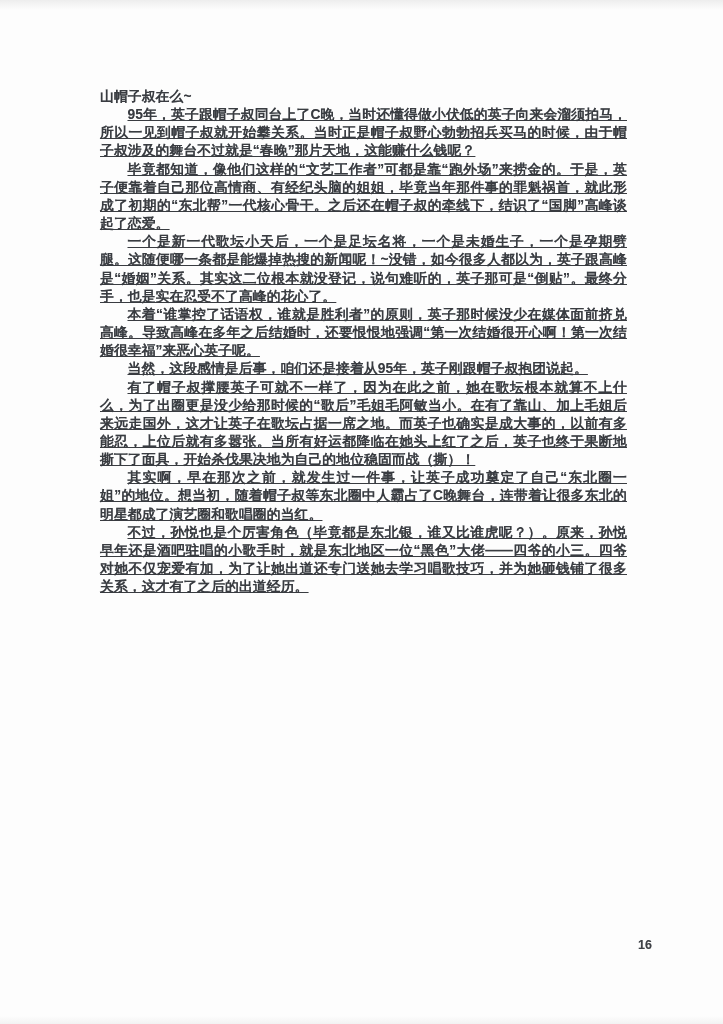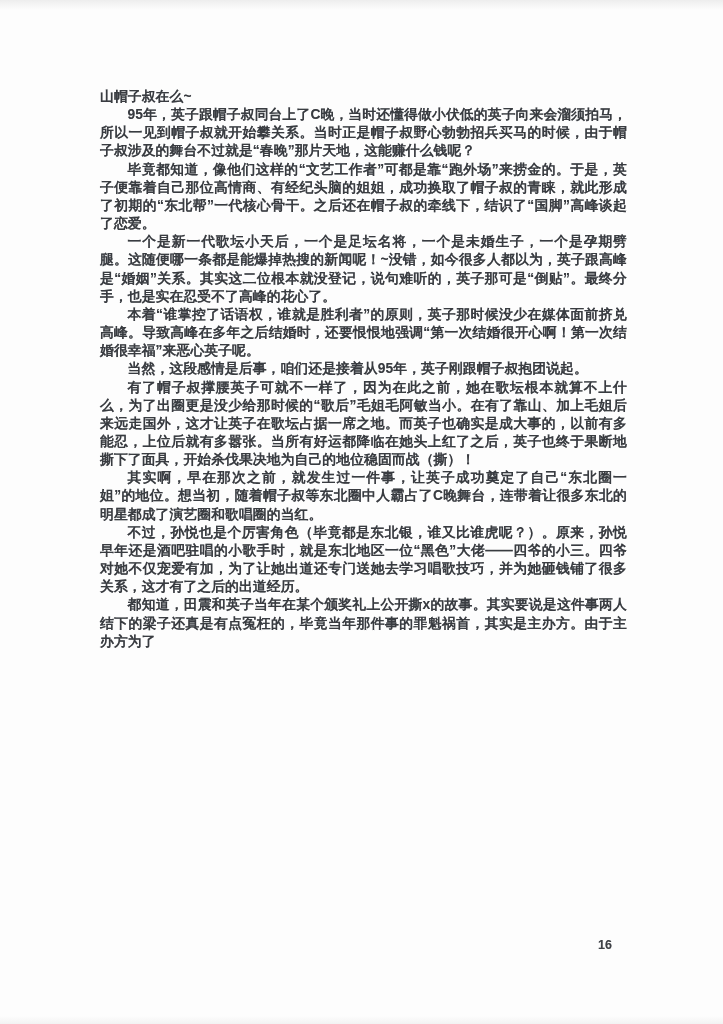--- a/index.html
+++ b/index.html
@@ -48,48 +48,48 @@
     text-align: justify;
     letter-spacing: 0.1px;
     text-shadow: 0 0 0.5px rgba(60,63,68,0.45);
   }
   .text-block p {
     margin: 0;
     padding: 0;
   }
   .text-block p.indent {
     text-indent: 2em;
+    text-decoration: underline;
   }
   .page-number {
     position: absolute;
-    left: 598px;
+    left: 622px;
     top: 938px;
     width: 30px;
     color: #3f4247;
     font-size: 12.5px;
     font-weight: 600;
-    text-align: left;
+    text-align: right;
     text-shadow: 0 0 0.5px rgba(60,63,68,0.4);
   }
 </style>
 </head>
 <body>
 
 <div class="scan-page">
   <div class="scan-edge-top"></div>
 
   <div class="text-block">
     <p>山帽子叔在么~</p>
     <p class="indent">95年，英子跟帽子叔同台上了C晚，当时还懂得做小伏低的英子向来会溜须拍马，所以一见到帽子叔就开始攀关系。当时正是帽子叔野心勃勃招兵买马的时候，由于帽子叔涉及的舞台不过就是“春晚”那片天地，这能赚什么钱呢？</p>
-    <p class="indent">毕竟都知道，像他们这样的“文艺工作者”可都是靠“跑外场”来捞金的。于是，英子便靠着自己那位高情商、有经纪头脑的姐姐，成功换取了帽子叔的青睐，就此形成了初期的“东北帮”一代核心骨干。之后还在帽子叔的牵线下，结识了“国脚”高峰谈起了恋爱。</p>
+    <p class="indent">毕竟都知道，像他们这样的“文艺工作者”可都是靠“跑外场”来捞金的。于是，英子便靠着自己那位高情商、有经纪头脑的姐姐，毕竟当年那件事的罪魁祸首，就此形成了初期的“东北帮”一代核心骨干。之后还在帽子叔的牵线下，结识了“国脚”高峰谈起了恋爱。</p>
     <p class="indent">一个是新一代歌坛小天后，一个是足坛名将，一个是未婚生子，一个是孕期劈腿。这随便哪一条都是能爆掉热搜的新闻呢！~没错，如今很多人都以为，英子跟高峰是“婚姻”关系。其实这二位根本就没登记，说句难听的，英子那可是“倒贴”。最终分手，也是实在忍受不了高峰的花心了。</p>
     <p class="indent">本着“谁掌控了话语权，谁就是胜利者”的原则，英子那时候没少在媒体面前挤兑高峰。导致高峰在多年之后结婚时，还要恨恨地强调“第一次结婚很开心啊！第一次结婚很幸福”来恶心英子呢。</p>
     <p class="indent">当然，这段感情是后事，咱们还是接着从95年，英子刚跟帽子叔抱团说起。</p>
     <p class="indent">有了帽子叔撑腰英子可就不一样了，因为在此之前，她在歌坛根本就算不上什么，为了出圈更是没少给那时候的“歌后”毛姐毛阿敏当小。在有了靠山、加上毛姐后来远走国外，这才让英子在歌坛占据一席之地。而英子也确实是成大事的，以前有多能忍，上位后就有多嚣张。当所有好运都降临在她头上红了之后，英子也终于果断地撕下了面具，开始杀伐果决地为自己的地位稳固而战（撕）！</p>
     <p class="indent">其实啊，早在那次之前，就发生过一件事，让英子成功奠定了自己“东北圈一姐”的地位。想当初，随着帽子叔等东北圈中人霸占了C晚舞台，连带着让很多东北的明星都成了演艺圈和歌唱圈的当红。</p>
     <p class="indent">不过，孙悦也是个厉害角色（毕竟都是东北银，谁又比谁虎呢？）。原来，孙悦早年还是酒吧驻唱的小歌手时，就是东北地区一位“黑色”大佬——四爷的小三。四爷对她不仅宠爱有加，为了让她出道还专门送她去学习唱歌技巧，并为她砸钱铺了很多关系，这才有了之后的出道经历。</p>
-    <p class="indent">都知道，田震和英子当年在某个颁奖礼上公开撕x的故事。其实要说是这件事两人结下的梁子还真是有点冤枉的，毕竟当年那件事的罪魁祸首，其实是主办方。由于主办方为了</p>
   </div>
 
   <div class="page-number">16</div>
 
   <div class="scan-edge-bottom"></div>
 </div>
 
 </body></html>

